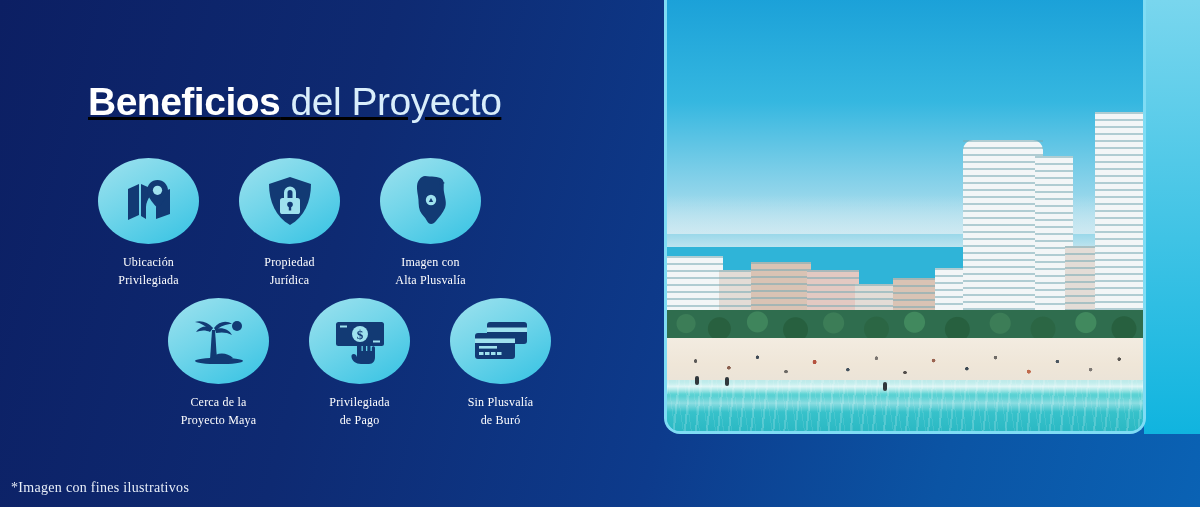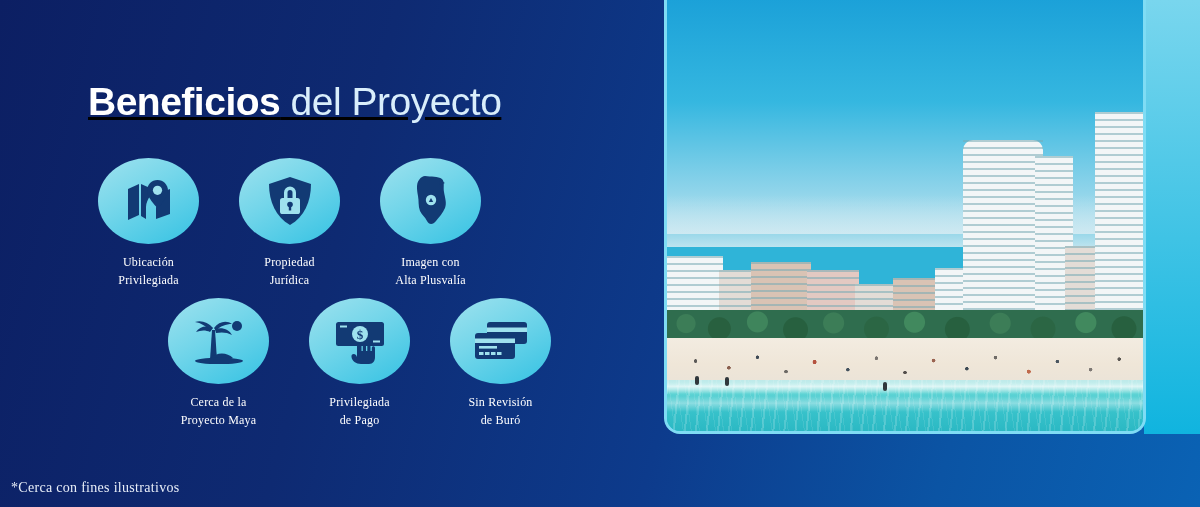--- a/index.html
+++ b/index.html
@@ -277,27 +277,27 @@
             <rect x="14" y="7.5" width="40" height="4.5" fill="#9fe2ee"></rect>
             <rect x="2" y="13" width="40" height="26" rx="3"></rect>
             <rect x="2" y="18.5" width="40" height="4.5" fill="#9fe2ee"></rect>
             <rect x="6" y="26" width="18" height="2.6" fill="#9fe2ee"></rect>
             <rect x="6" y="32" width="4.5" height="3" fill="#9fe2ee"></rect>
             <rect x="12" y="32" width="4.5" height="3" fill="#9fe2ee"></rect>
             <rect x="18" y="32" width="4.5" height="3" fill="#9fe2ee"></rect>
             <rect x="24" y="32" width="4.5" height="3" fill="#9fe2ee"></rect>
           </svg>
         </div>
-        <div class="benefit-label">Sin Revisión
+        <div class="benefit-label">Sin Plusvalía
 de Buró</div>
       </div>
 
     </div>
 
-    <div id="footnote">*Cerca con fines ilustrativos</div>
+    <div id="footnote">*Imagen con fines ilustrativos</div>
   </div>
 
   <div id="photo-frame">
     <div id="photo">
       <div class="sky"></div>
       <div class="haze"></div>
 
       <div class="bldg" style="left:-4px;  top:262px; width:60px; height:72px;">
           <div class="bldg-win"></div>
         </div>

